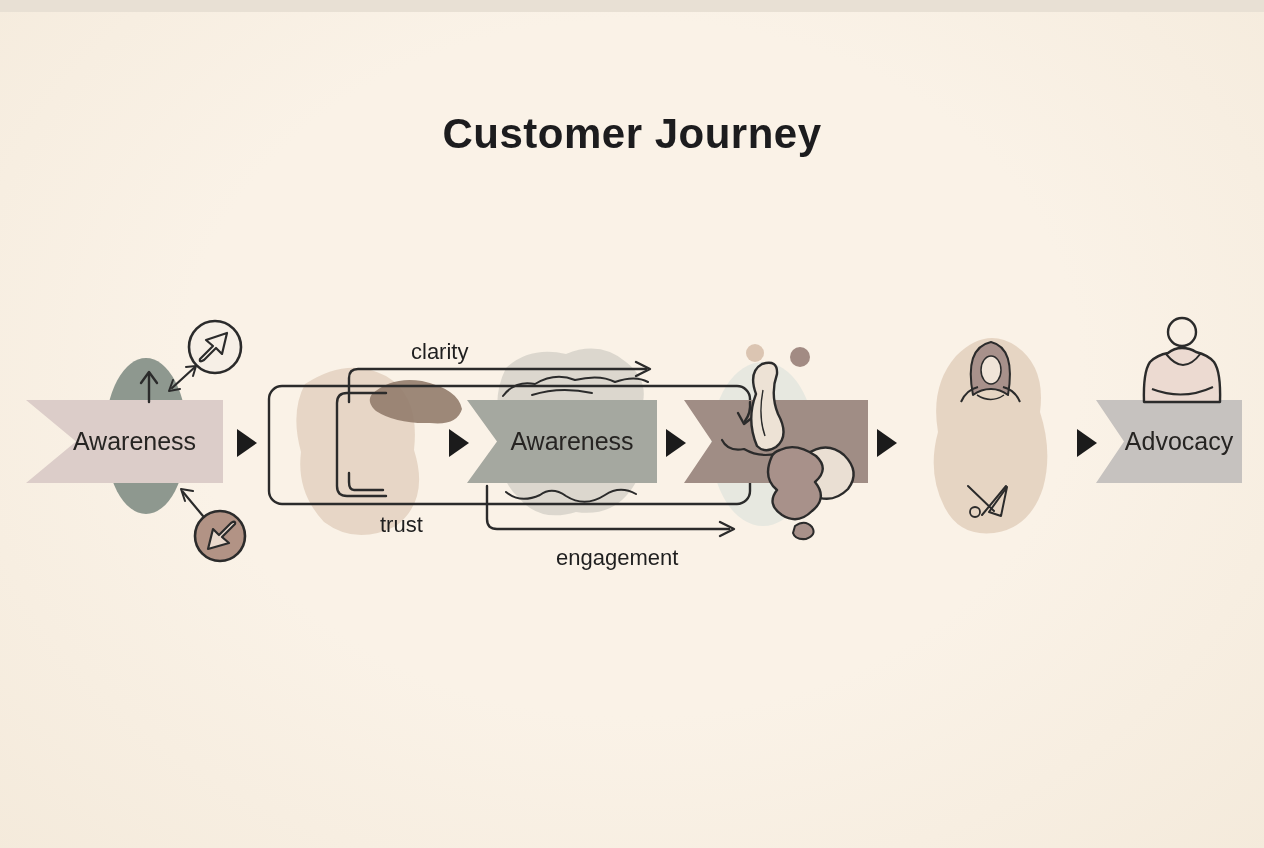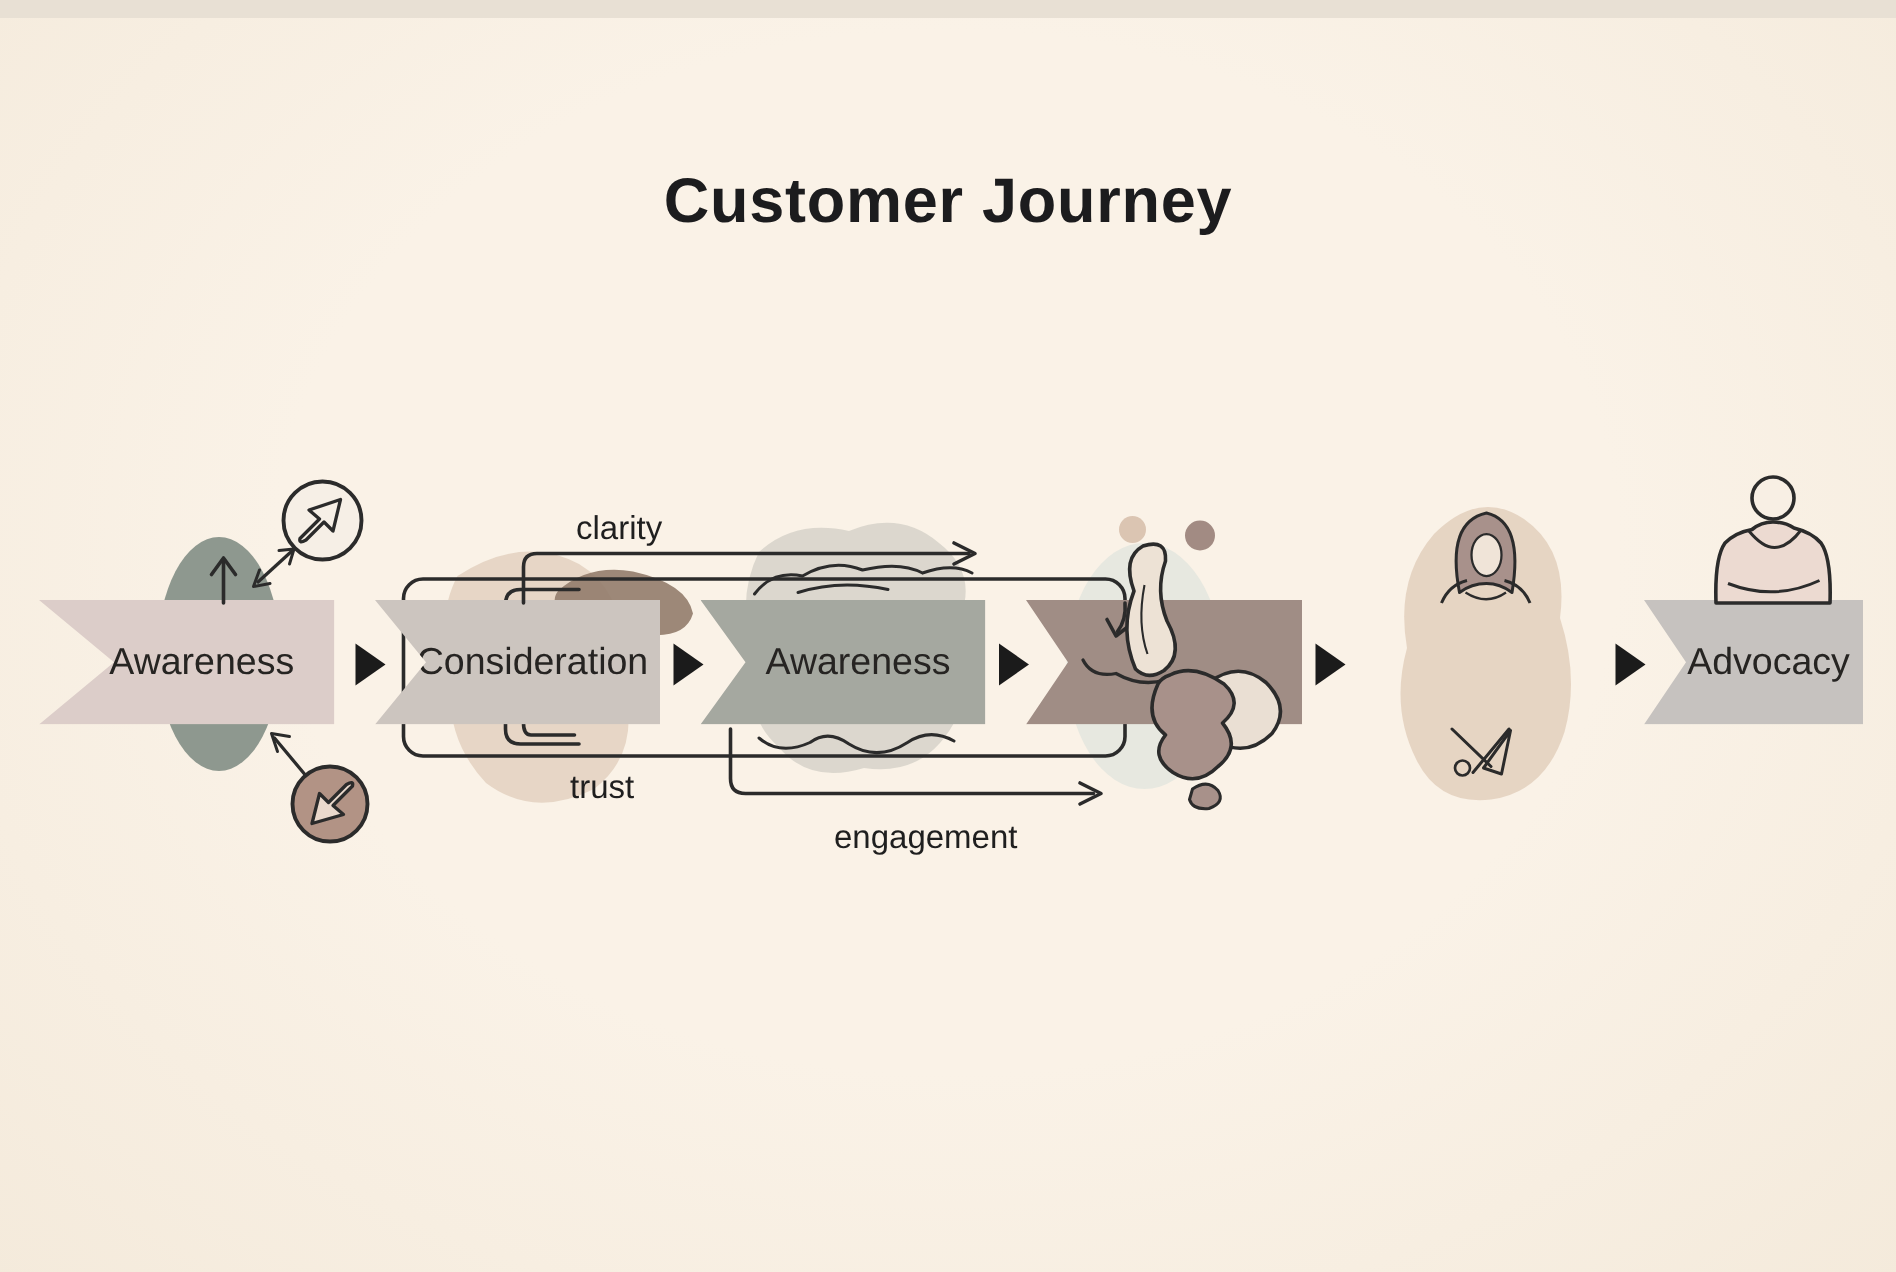--- a/index.html
+++ b/index.html
@@ -70,40 +70,37 @@
     <g fill="none" stroke="#2b2b2b" stroke-width="2.4" stroke-linecap="round">
       <rect x="269" y="374" width="481" height="118" rx="13"></rect>
       <path d="M386,381 H347 Q337,381 337,391 V474 Q337,484 347,484 H386"></path>
       <path d="M383,478 H354 Q349,478 349,470 V461"></path>
     </g>
   </svg>
 
   <div class="banner" style="left: 26px; width: 197px; --notch: 50px; background-color: rgb(220, 205, 201);">
     <span>Awareness</span>
   </div>
-  <div class="banner" style="left: 250px; width: 190px; --notch: 34px; background-color: rgb(204, 197, 191);">
-    <span>Consideration</span>
-  </div>
   <div class="banner" style="left: 467px; width: 190px; --notch: 30px; background-color: rgb(165, 168, 160);">
     <span>Awareness</span>
   </div>
   <div class="banner" style="left: 684px; width: 184px; --notch: 28px; background-color: rgb(160, 141, 133);">
     <span></span>
   </div>
   <div class="banner" style="left: 1096px; width: 146px; --notch: 28px; background-color: rgb(198, 194, 191);">
     <span>Advocacy</span>
   </div>
 
   <div class="sep" style="left:237px"></div>
   <div class="sep" style="left:449px"></div>
   <div class="sep" style="left:666px"></div>
   <div class="sep" style="left:877px"></div>
   <div class="sep" style="left:1077px"></div>
 
-  <div class="flow-label" style="left:384px;top:327px">clarity</div>
+  <div class="flow-label" style="left:411px;top:327px">clarity</div>
   <div class="flow-label" style="left:380px;top:500px">trust</div>
   <div class="flow-label" style="left:556px;top:533px">engagement</div>
 
   <svg id="front-layer" class="layer" width="1264" height="848" viewBox="0 0 1264 848">
 
     <g fill="none" stroke="#2b2b2b" stroke-width="2.4" stroke-linecap="round" stroke-linejoin="round">
       <path d="M349,390 V366 Q349,357 358,357 H646"></path>
       <path d="M636,350 L650,357 L636,364"></path>
     </g>
 

